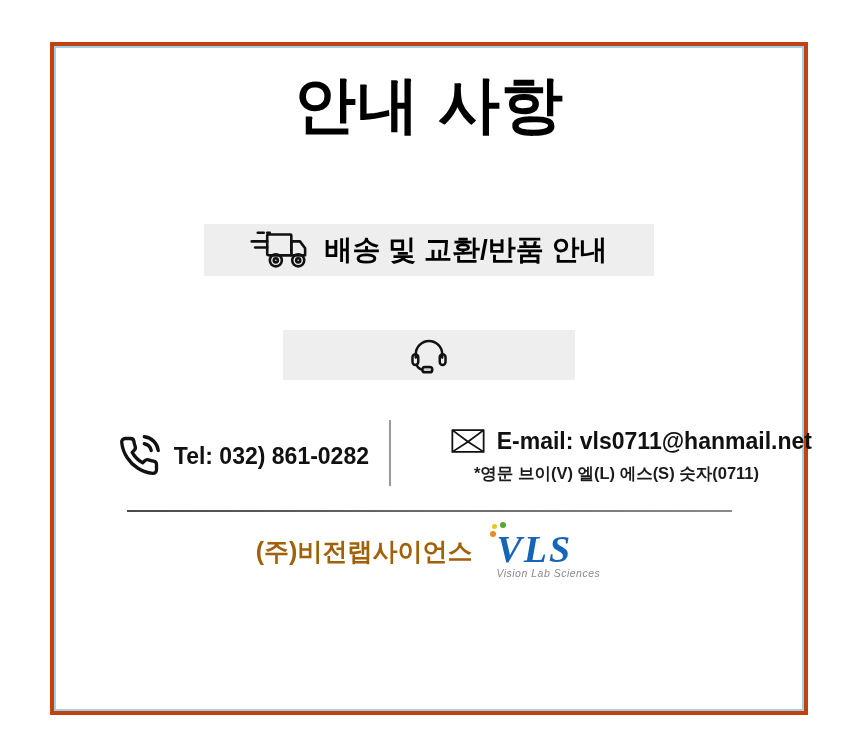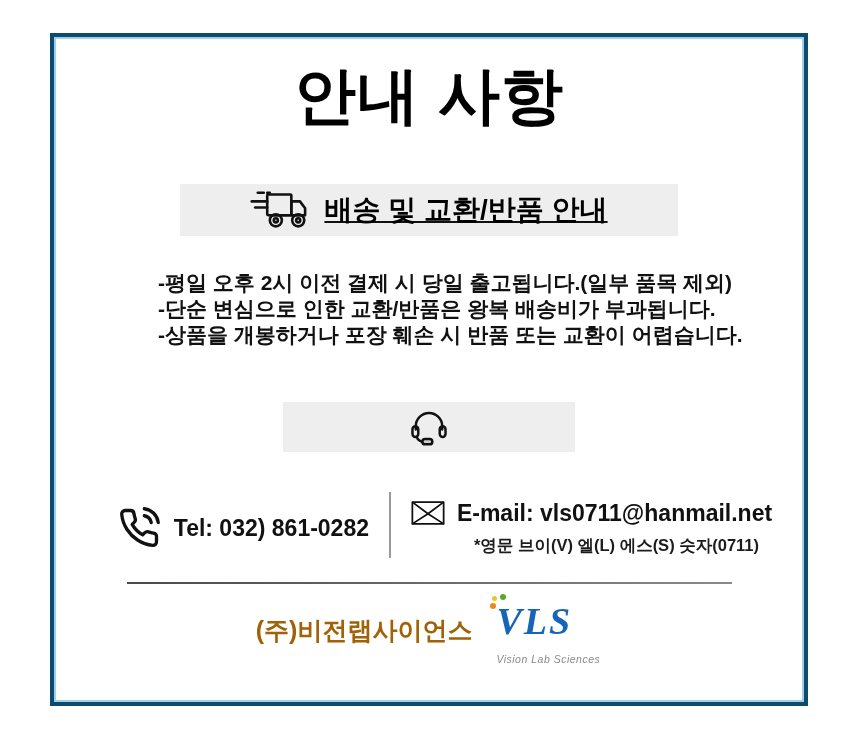--- a/index.html
+++ b/index.html
@@ -1,70 +1,70 @@
 <!DOCTYPE html>
 <html><head>
 <meta charset="utf-8">
 <style>
   html,body{margin:0;padding:0;background:#ffffff;}
   body{
     width:860px;height:750px;position:relative;overflow:hidden;
     font-family:"Liberation Sans","DejaVu Sans",sans-serif;color:#111;
   }
   .frame{
-    position:absolute;left:50px;top:33px;width:750px;height:665px;
-    border:4px solid #0c4a6e;
+    position:absolute;left:50px;top:42px;width:750px;height:665px;
+    border:4px solid #c2410c;
     box-shadow:inset 0 0 0 2px #9fcfec;
     background:#ffffff;
   }
   .title{
     margin-top:26px;text-align:center;
     font-size:62px;font-weight:900;letter-spacing:1px;color:#000;
     line-height:1.05;
   }
   .section-header{
     background:#eeeeee;display:flex;align-items:center;justify-content:center;
     gap:12px;
   }
-  .section-header.shipping{width:498px;height:52px;margin:56px auto 0;text-decoration:underline;}
+  .section-header.shipping{width:450px;height:52px;margin:87px auto 0;}
   .section-header.customer{width:292px;height:50px;margin:54px auto 0;}
   .section-header .label{font-size:28px;font-weight:800;color:#000;}
   .notes{margin:34px 40px 0 104px;}
   .notes .note-line{
     font-size:21px;font-weight:700;line-height:26px;color:#111;
     white-space:nowrap;
   }
   .contact-row{
     margin:38px auto 0;width:660px;display:flex;align-items:center;
     justify-content:center;gap:20px;
   }
   .tel-block{display:flex;align-items:center;gap:14px;padding-top:8px;min-width:270px;justify-content:flex-end;}
   .vdivider{width:2px;height:66px;background:#9a9a9a;margin-top:2px;}
   .email-block{display:flex;flex-direction:column;min-width:320px;}
-  .email-line{display:flex;align-items:center;gap:12px;padding-top:8px;}
+  .email-line{display:flex;align-items:center;gap:12px;padding-top:8px;margin-left:40px;}
   .contact-text{font-size:23px;font-weight:700;color:#111;white-space:nowrap;}
   .email-note{
     margin-top:8px;text-align:right;font-size:16.5px;font-weight:600;color:#1c1c1c;
     white-space:nowrap;
   }
   .hdivider{
     width:605px;height:2px;margin:24px auto 0;
     background:linear-gradient(90deg,#4a4a4a,#8a8a8a);
   }
   .footer{
     margin-top:12px;display:flex;align-items:center;justify-content:center;gap:14px;
   }
   .company-name{font-size:25px;font-weight:700;color:#a16207;}
   .vls-logo{position:relative;padding:8px 2px 0 10px;font-style:italic;}
   .vls-text{
     font-family:"Liberation Serif","DejaVu Serif",serif;font-weight:700;
     font-size:38px;line-height:0.9;color:#1565b8;letter-spacing:2px;
   }
   .vls-sub{
-    font-size:10.5px;color:#8a8a8a;text-align:right;margin-top:15px;letter-spacing:0.5px;
+    font-size:10.5px;color:#8a8a8a;text-align:right;margin-top:1px;letter-spacing:0.5px;
   }
   .logo-dots{position:absolute;left:4px;top:-2px;width:20px;height:18px;}
   .dot{position:absolute;border-radius:50%;}
   .dot.yellow{left:2px;top:2px;width:5px;height:5px;}
   .dot.green{left:10px;top:0;width:6px;height:6px;}
   .dot.orange{left:0;top:9px;width:6px;height:6px;}
   .icon svg{display:block;}
 </style>
 </head>
 <body>
@@ -84,25 +84,20 @@
         <path d="M23 32 h40"></path>
         <circle cx="30" cy="38" r="7"></circle>
         <circle cx="30" cy="38" r="2.4"></circle>
         <circle cx="56" cy="38" r="7"></circle>
         <circle cx="56" cy="38" r="2.4"></circle>
       </svg>
     </span>
     <span class="label">배송 및 교환/반품 안내</span>
   </div>
 
-  <div class="notes">
-    <div class="note-line">-평일 오후 2시 이전 결제 시 당일 출고됩니다.(일부 품목 제외)</div>
-    <div class="note-line">-단순 변심으로 인한 교환/반품은 왕복 배송비가 부과됩니다.</div>
-    <div class="note-line">-상품을 개봉하거나 포장 훼손 시 반품 또는 교환이 어렵습니다.</div>
-  </div>
 
   <div class="section-header customer">
     <span class="icon">
       <svg width="40" height="38" viewBox="0 0 48 46" fill="none" stroke="#111" stroke-width="3" stroke-linecap="round" stroke-linejoin="round">
         <path d="M8 26 v-4 a16 16 0 0 1 32 0 v4"></path>
         <rect x="4" y="22" width="7" height="13" rx="3.5"></rect>
         <rect x="37" y="22" width="7" height="13" rx="3.5"></rect>
         <path d="M9 35 c1.5 4 5 6 9 6"></path>
         <rect x="16" y="37.5" width="12" height="6.5" rx="3.2" fill="#cfcfcf"></rect>
       </svg>

